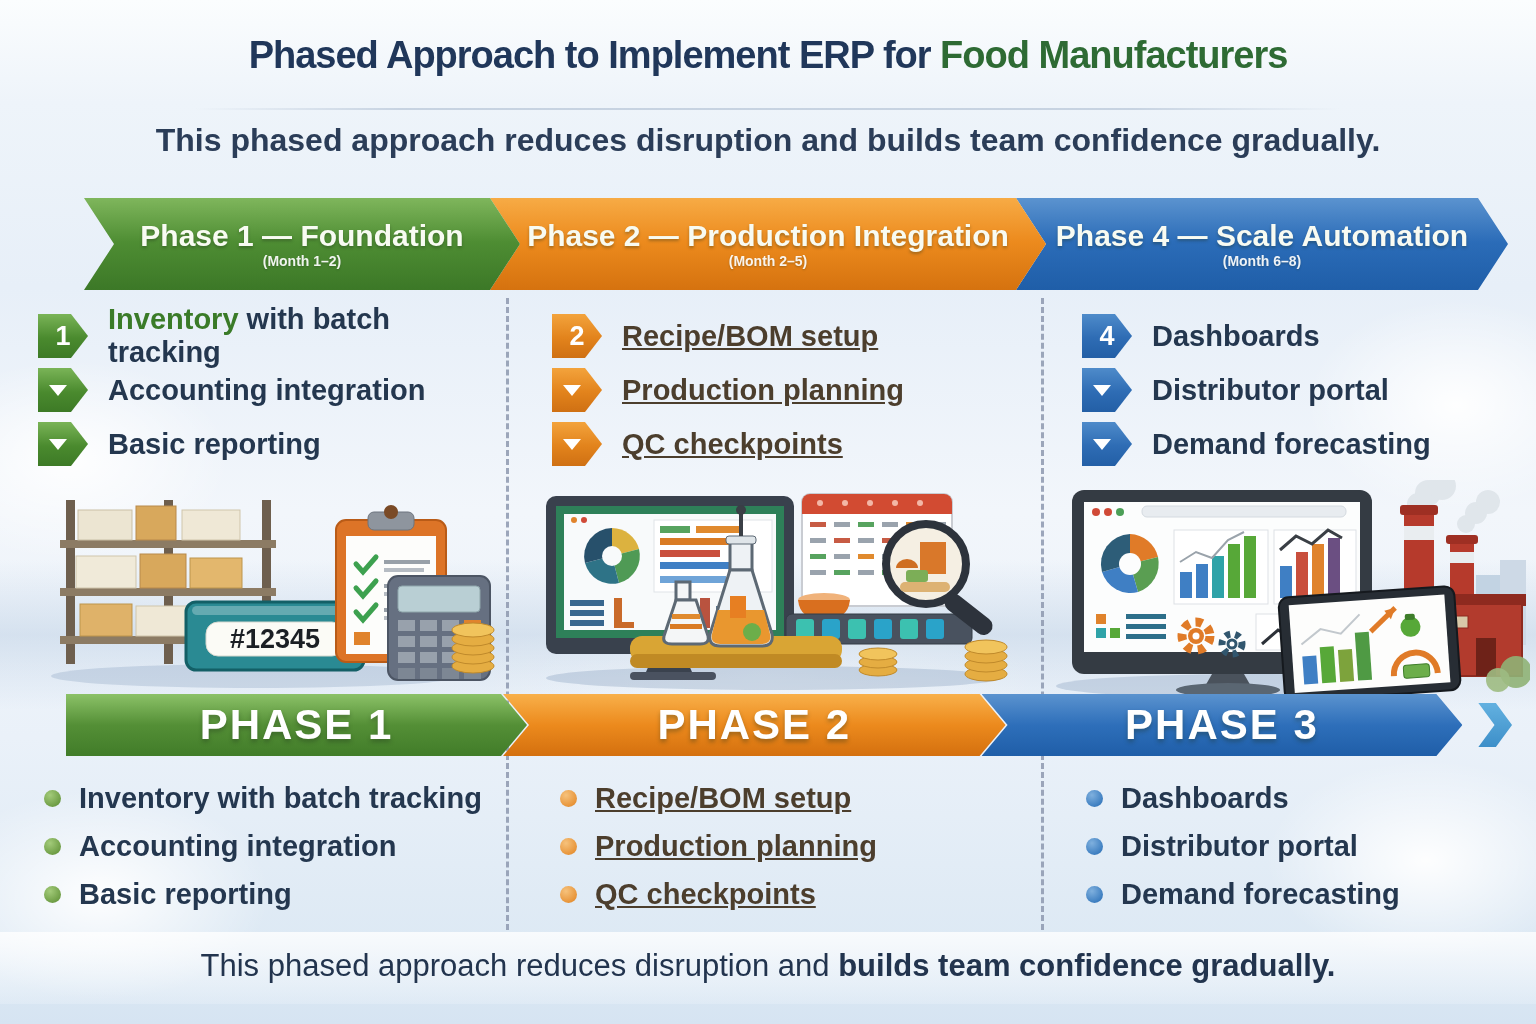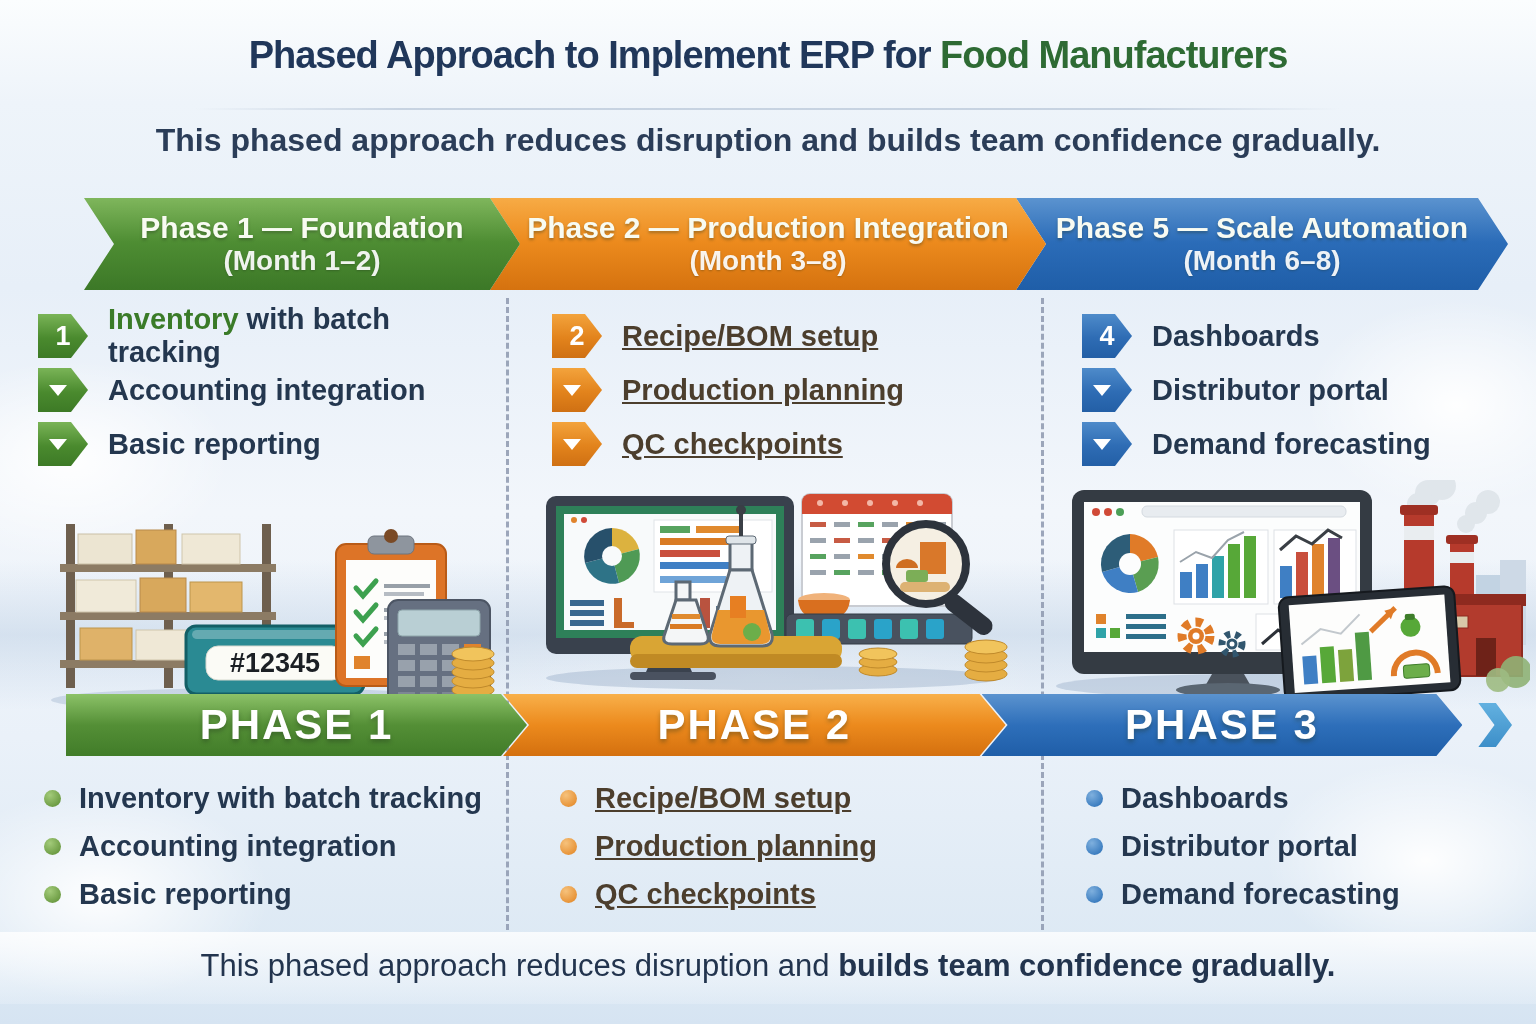--- a/index.html
+++ b/index.html
@@ -22,21 +22,21 @@
 
   
   .banners{position:absolute;top:198px;left:84px;width:1424px;height:88px;display:flex;}
   .chev{height:92px;display:flex;flex-direction:column;align-items:center;justify-content:center;
     clip-path:polygon(0 0,calc(100% - 30px) 0,100% 50%,calc(100% - 30px) 100%,0 100%,30px 50%);
     filter:drop-shadow(0 5px 4px rgba(45,65,95,.35));text-align:center;}
   .chev-g{background:linear-gradient(180deg,#7fb65c 0%,#4e8d33 48%,#3c7827 100%);width:436px;z-index:3;}
   .chev-o{background:linear-gradient(180deg,#f7ab45 0%,#ec8a1d 48%,#d5720f 100%);width:556px;z-index:2;margin-left:-30px;}
   .chev-b{background:linear-gradient(180deg,#5b93cf 0%,#2b6cb8 48%,#1f5ea8 100%);width:492px;z-index:1;margin-left:-30px;}
   .chev-title{font-size:30px;font-weight:700;color:#f8fbf2;text-shadow:0 2px 3px rgba(30,45,25,.35);line-height:1.15;}
-  .chev-months{font-size:28px;font-weight:600;color:rgba(255,255,255,.92);text-shadow:0 1px 2px rgba(30,45,25,.3);}
+  .chev-months{font-size:14px;font-weight:600;color:rgba(255,255,255,.92);text-shadow:0 1px 2px rgba(30,45,25,.3);}
 
   
   .divider{position:absolute;top:298px;height:632px;width:0;border-left:3px dashed #8e99b0;opacity:.85;}
   .d1{left:506px;} .d2{left:1041px;}
 
   
   .features{position:absolute;top:314px;}
   .fcol1{left:38px;width:470px;} .fcol2{left:552px;width:480px;} .fcol3{left:1082px;width:440px;}
   .feat{display:flex;align-items:center;gap:20px;height:44px;margin-bottom:10px;}
   .fbadge{width:50px;height:44px;flex:0 0 auto;display:flex;align-items:center;justify-content:center;
@@ -45,21 +45,21 @@
   .bg-g{background:linear-gradient(180deg,#7ab457,#4a8a2e 55%,#3d7a26);}
   .bg-o{background:linear-gradient(180deg,#f3a33c,#e2831c 55%,#cf7013);}
   .bg-b{background:linear-gradient(180deg,#4e8bca,#2e6cb4 55%,#235fa6);}
   .tri{width:0;height:0;border-left:9px solid transparent;border-right:9px solid transparent;border-top:11px solid #fff;margin-right:10px;}
   .ftext{font-size:29px;font-weight:600;}
   .t-navy{color:#24374f;} .t-brown{color:#4c3e2d;text-decoration:underline;}
   .lead-g{color:#3a7b28;font-weight:700;}
 
   
   .ill{position:absolute;}
-  .ill1{top:508px;left:36px;width:464px;height:206px;}
+  .ill1{top:484px;left:36px;width:464px;height:206px;}
   .ill2{top:486px;left:534px;width:480px;height:206px;}
   .ill3{top:480px;left:1046px;width:484px;height:220px;}
   .ill svg{width:100%;height:100%;display:block;}
 
   
   .ribbons{position:absolute;top:694px;left:34px;width:1478px;height:62px;display:flex;align-items:center;}
   .rib{height:62px;display:flex;align-items:center;justify-content:center;
     filter:drop-shadow(0 5px 4px rgba(45,65,95,.4));margin-left:32px;}
   .rib span{font-size:42px;font-weight:800;letter-spacing:2px;color:#fff;text-shadow:0 3px 4px rgba(30,45,25,.35);}
   .rib-g{width:466px;background:linear-gradient(180deg,#8cc268 0%,#548f36 50%,#417c29 100%);
@@ -106,24 +106,24 @@
   <div class="title-rule"></div>
   <p class="subtitle">This phased approach reduces disruption and builds team confidence gradually.</p>
 
   <div class="banners">
     <div class="chev chev-g">
       <div class="chev-title">Phase 1 — Foundation</div>
       <div class="chev-months">(Month 1–2)</div>
     </div>
     <div class="chev chev-o">
       <div class="chev-title">Phase 2 — Production Integration</div>
-      <div class="chev-months">(Month 3–8)</div>
+      <div class="chev-months">(Month 2–5)</div>
     </div>
     <div class="chev chev-b">
-      <div class="chev-title">Phase 5 — Scale Automation</div>
+      <div class="chev-title">Phase 4 — Scale Automation</div>
       <div class="chev-months">(Month 6–8)</div>
     </div>
   </div>
 
   <div class="divider d1"></div>
   <div class="divider d2"></div>
 
   <div class="features fcol1">
     <div class="feat">
       <div class="fbadge bg-g">

